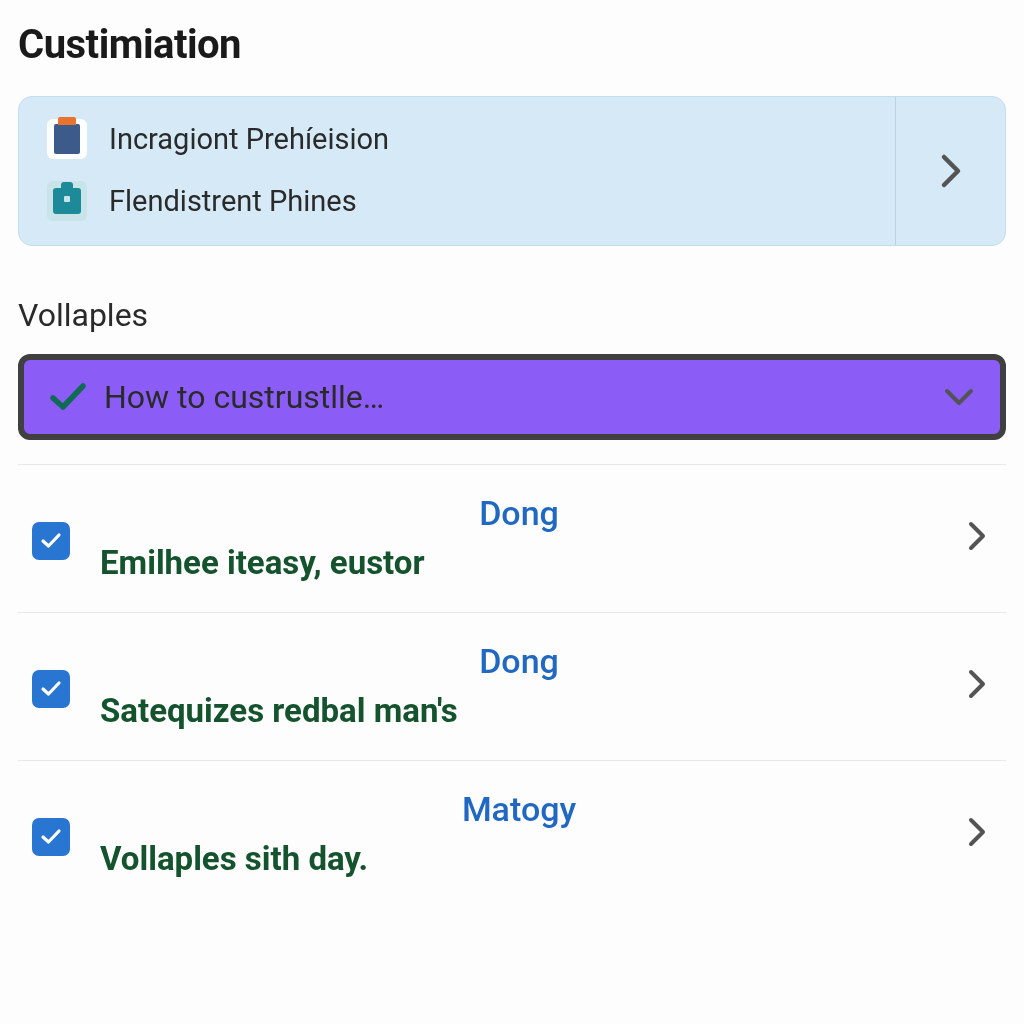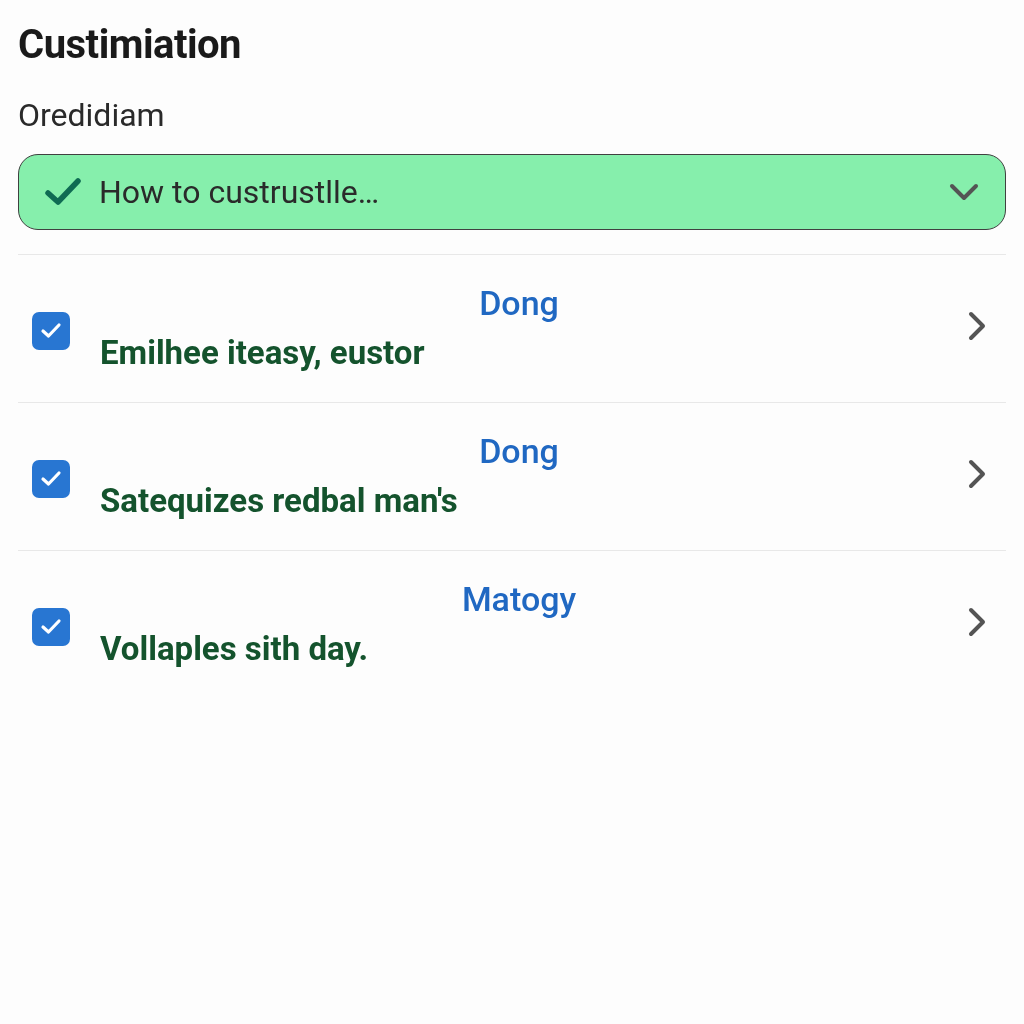--- a/index.html
+++ b/index.html
@@ -118,28 +118,28 @@
       align-items: center;
       justify-content: center;
     }
     .section-title {
       font-size: 32px;
       color: #2a2a2a;
       font-weight: 400;
       margin-bottom: 20px;
     }
     .expander {
-      border: 1px solid #404040;
-      border-radius: 20px;
+      border: 6px solid #404040;
+      border-radius: 12px;
       padding: 18px 26px;
       display: flex;
       align-items: center;
       gap: 18px;
       margin-bottom: 24px;
-      background: #86efac;
+      background: #8b5cf6;
     }
     .check-icon {
       flex-shrink: 0;
     }
     .expander-text {
       flex: 1;
       font-size: 32px;
       color: #2a2a2a;
     }
     .list {
@@ -185,22 +185,43 @@
       flex-shrink: 0;
       padding-right: 10px;
     }
   </style>
 </head>
 <body>
 
 <div class="container">
   <h1 class="page-title">Custimiation</h1>
 
-
-  <div class="section-title">Oredidiam</div>
+  <div class="banner">
+    <div class="banner-content">
+      <div class="banner-row">
+        <div class="banner-icon clipboard">
+          <div class="banner-icon clipboard-inner"></div>
+        </div>
+        <div class="banner-text">Incragiont Prehíeision</div>
+      </div>
+      <div class="banner-row">
+        <div class="banner-icon toolbox">
+          <div class="banner-icon toolbox-inner"></div>
+        </div>
+        <div class="banner-text">Flendistrent Phines</div>
+      </div>
+    </div>
+    <div class="banner-chevron-wrap">
+      <svg width="22" height="36" viewBox="0 0 22 36" fill="none">
+        <path d="M4 4 L18 18 L4 32" stroke="#545454" stroke-width="4.5" stroke-linecap="round" stroke-linejoin="round"></path>
+      </svg>
+    </div>
+  </div>
+
+  <div class="section-title">Vollaples</div>
 
   <div class="expander">
     <svg class="check-icon" width="36" height="30" viewBox="0 0 36 30" fill="none">
       <path d="M3 16 L13 25 L33 4" stroke="#0f6b53" stroke-width="5.5" stroke-linecap="round" stroke-linejoin="round"></path>
     </svg>
     <div class="expander-text">How to custrustlle…</div>
     <svg width="30" height="18" viewBox="0 0 30 18" fill="none">
       <path d="M3 3 L15 15 L27 3" stroke="#545454" stroke-width="4" stroke-linecap="round" stroke-linejoin="round"></path>
     </svg>
   </div>

